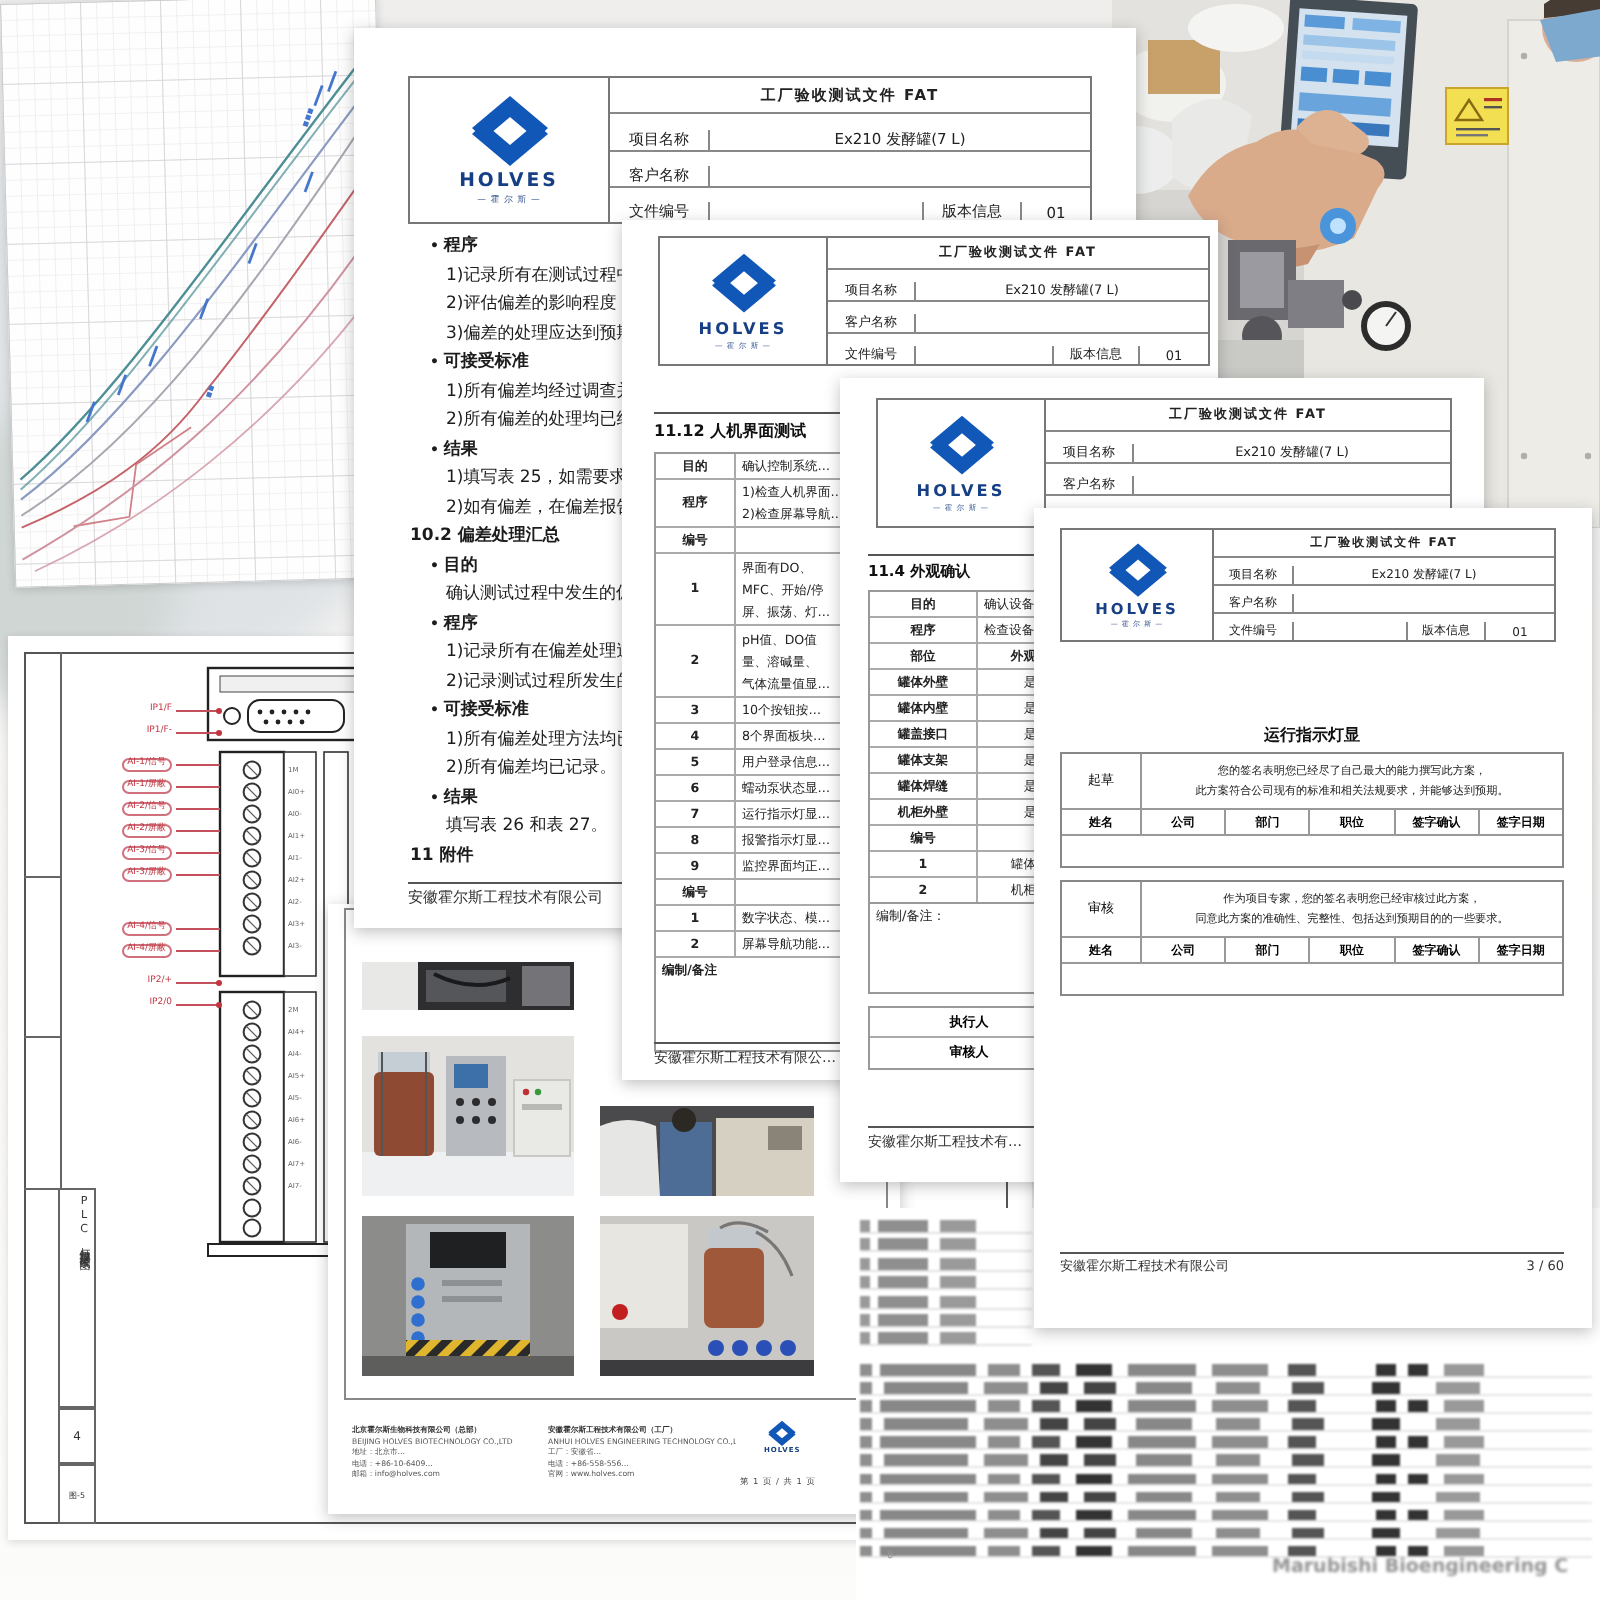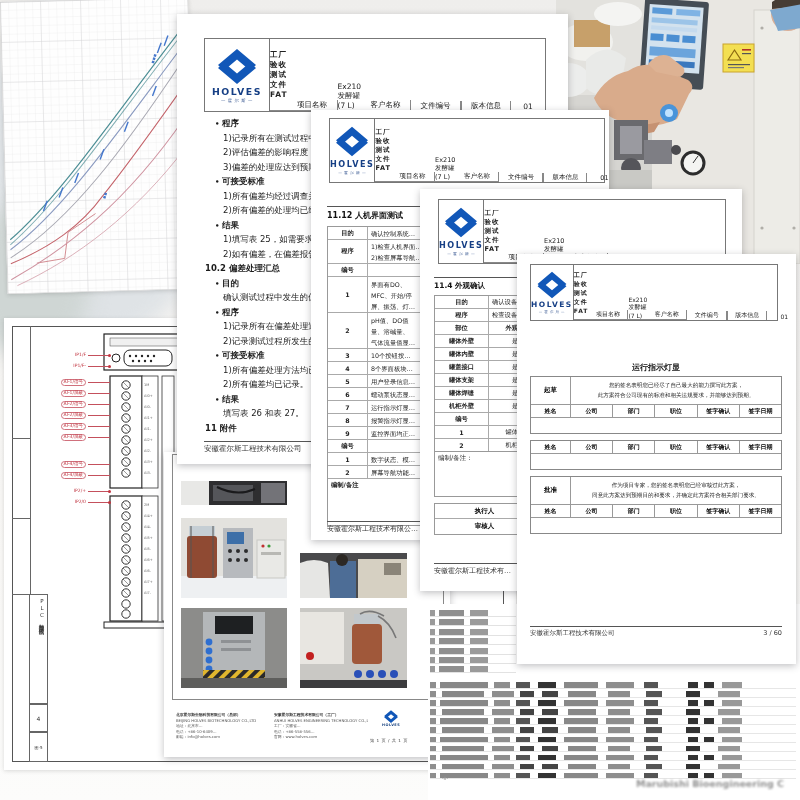--- a/index.html
+++ b/index.html
@@ -7,21 +7,21 @@
   #canvas{position:relative;width:800px;height:800px;overflow:hidden;
     background:linear-gradient(180deg,#efeeec 0,#f4f3f1 30%,#f9f8f6 70%,#fcfcfb 100%)}
   .page{position:absolute;background:#fff;box-shadow:0 2px 7px rgba(50,50,55,.30)}
   .abs{position:absolute}
   
   .hdr{position:absolute;display:flex;border:1px solid #777;background:#fff;font-size:var(--hfs);color:#222}
   .hlogo{width:var(--logow);border-right:1px solid #777;display:flex;flex-direction:column;align-items:center;justify-content:center;gap:1px;padding:2px 0}
   .hlogo svg{width:calc(var(--logow)*0.50)}
   .lg-name{font-weight:800;color:#163f85;letter-spacing:1.5px;font-size:calc(var(--hfs)*1.25)}
   .lg-cn{color:#3b5a93;font-size:calc(var(--hfs)*0.58);letter-spacing:.5px;white-space:nowrap}
-  .hgrid{flex:1;display:flex;flex-direction:row}
+  .hgrid{flex:1;display:flex;flex-direction:column}
   .hrow{display:flex;border-bottom:1px solid #888;flex:1;align-items:flex-end}
   .hrow:last-child{border-bottom:none}
   .htitle{align-items:center;justify-content:center;font-weight:600;letter-spacing:1px}
   .hlbl{width:var(--lw);border-right:1px solid #888;display:flex;align-items:center;justify-content:center}
   .hlbl2{width:var(--lw);border-left:1px solid #888;border-right:1px solid #888;display:flex;align-items:center;justify-content:center}
   .hval{flex:1;display:flex;align-items:center;justify-content:center}
   .hv2{width:34px;display:flex;align-items:center;justify-content:center}
   
   .d1lines{position:absolute;left:46px;top:102px;width:300px;font-size:8.5px;color:#1c1c1c}
   .d1lines>div{height:14.5px;line-height:14.5px;white-space:nowrap;overflow:hidden}
@@ -55,21 +55,21 @@
   .rembox{position:absolute;border:1px solid #999;font-size:6.5px;color:#222;padding:2px 0 0 3px;background:#fff}
   .exetbl{position:absolute;border:1px solid #999;background:#fff;font-size:6.5px}
   .exerow{display:flex;height:15px;border-bottom:1px solid #aaa}
   .exerow:last-child{border-bottom:none}
   .exel{width:100px;border-right:1px solid #aaa;display:flex;align-items:center;justify-content:center;font-weight:600}
   .exev{flex:1}
   
   .apwrap{position:absolute}
   .apv{border:1px solid #888;margin-bottom:6px;background:#fff}
   .ap-top{display:flex;border-bottom:1px solid #999;height:28px}
-  .ap-role{width:40px;border-right:1px solid #999;display:flex;align-items:center;justify-content:center;font-weight:700;font-size:6.5px;flex-shrink:0}
+  .ap-role{width:40px;border-right:1px solid #999;display:flex;align-items:center;justify-content:center;font-weight:400;font-size:6.5px;flex-shrink:0}
   .ap-desc{flex:1;font-size:5.6px;color:#222;display:flex;flex-direction:column;align-items:center;justify-content:center;gap:2px;overflow:hidden}
   .ap-desc div{white-space:nowrap}
   .ap-cols{display:flex;height:13px;border-bottom:1px solid #999;font-size:6px;font-weight:600}
   .apc{flex:1;display:flex;align-items:center;justify-content:center;border-right:1px solid #999;overflow:hidden;white-space:nowrap}
   .apc:first-child{flex:0 0 40px}
   .apc:last-child{border-right:none}
   .ap-blank{height:15px}
   
   .pframe{position:absolute;border:1.5px solid #888}
   .photo{position:absolute;overflow:hidden}
@@ -867,48 +867,37 @@
           <div class="apc">姓名</div>
           <div class="apc">公司</div>
           <div class="apc">部门</div>
           <div class="apc">职位</div>
           <div class="apc">签字确认</div>
           <div class="apc">签字日期</div>
         </div>
         <div class="ap-blank"></div>
       </div>
         <div class="apv">
+        <div class="ap-top">
+          <div class="ap-role">审核</div>
+          <div class="ap-desc">
+            <div>作为项目专家，您的签名表明您已经审核过此方案，</div>
+            <div>同意此方案的准确性、完整性、包括达到预期目的的一些要求。</div>
+          </div>
+        </div>
         <div class="ap-cols">
           <div class="apc">姓名</div>
           <div class="apc">公司</div>
           <div class="apc">部门</div>
           <div class="apc">职位</div>
           <div class="apc">签字确认</div>
           <div class="apc">签字日期</div>
         </div>
         <div class="ap-blank"></div>
       </div>
-        <div class="apv">
-        <div class="ap-top">
-          <div class="ap-role">批准</div>
-          <div class="ap-desc">
-            <div>作为项目专家，您的签名表明您已经审核过此方案，</div>
-            <div>同意此方案达到预期目的和要求，并确定此方案符合相关部门要求。</div>
-          </div>
-        </div>
-        <div class="ap-cols">
-          <div class="apc">姓名</div>
-          <div class="apc">公司</div>
-          <div class="apc">部门</div>
-          <div class="apc">职位</div>
-          <div class="apc">签字确认</div>
-          <div class="apc">签字日期</div>
-        </div>
-        <div class="ap-blank"></div>
-      </div>
       </div>
     <div class="docfoot" style="left:13px;top:372px;width:252px;font-size:6.5px;display:flex;justify-content:space-between">
       <span>安徽霍尔斯工程技术有限公司</span>
       <span>3 / 60</span>
     </div>
   </div>
 
 </div>
 
 </body></html>

